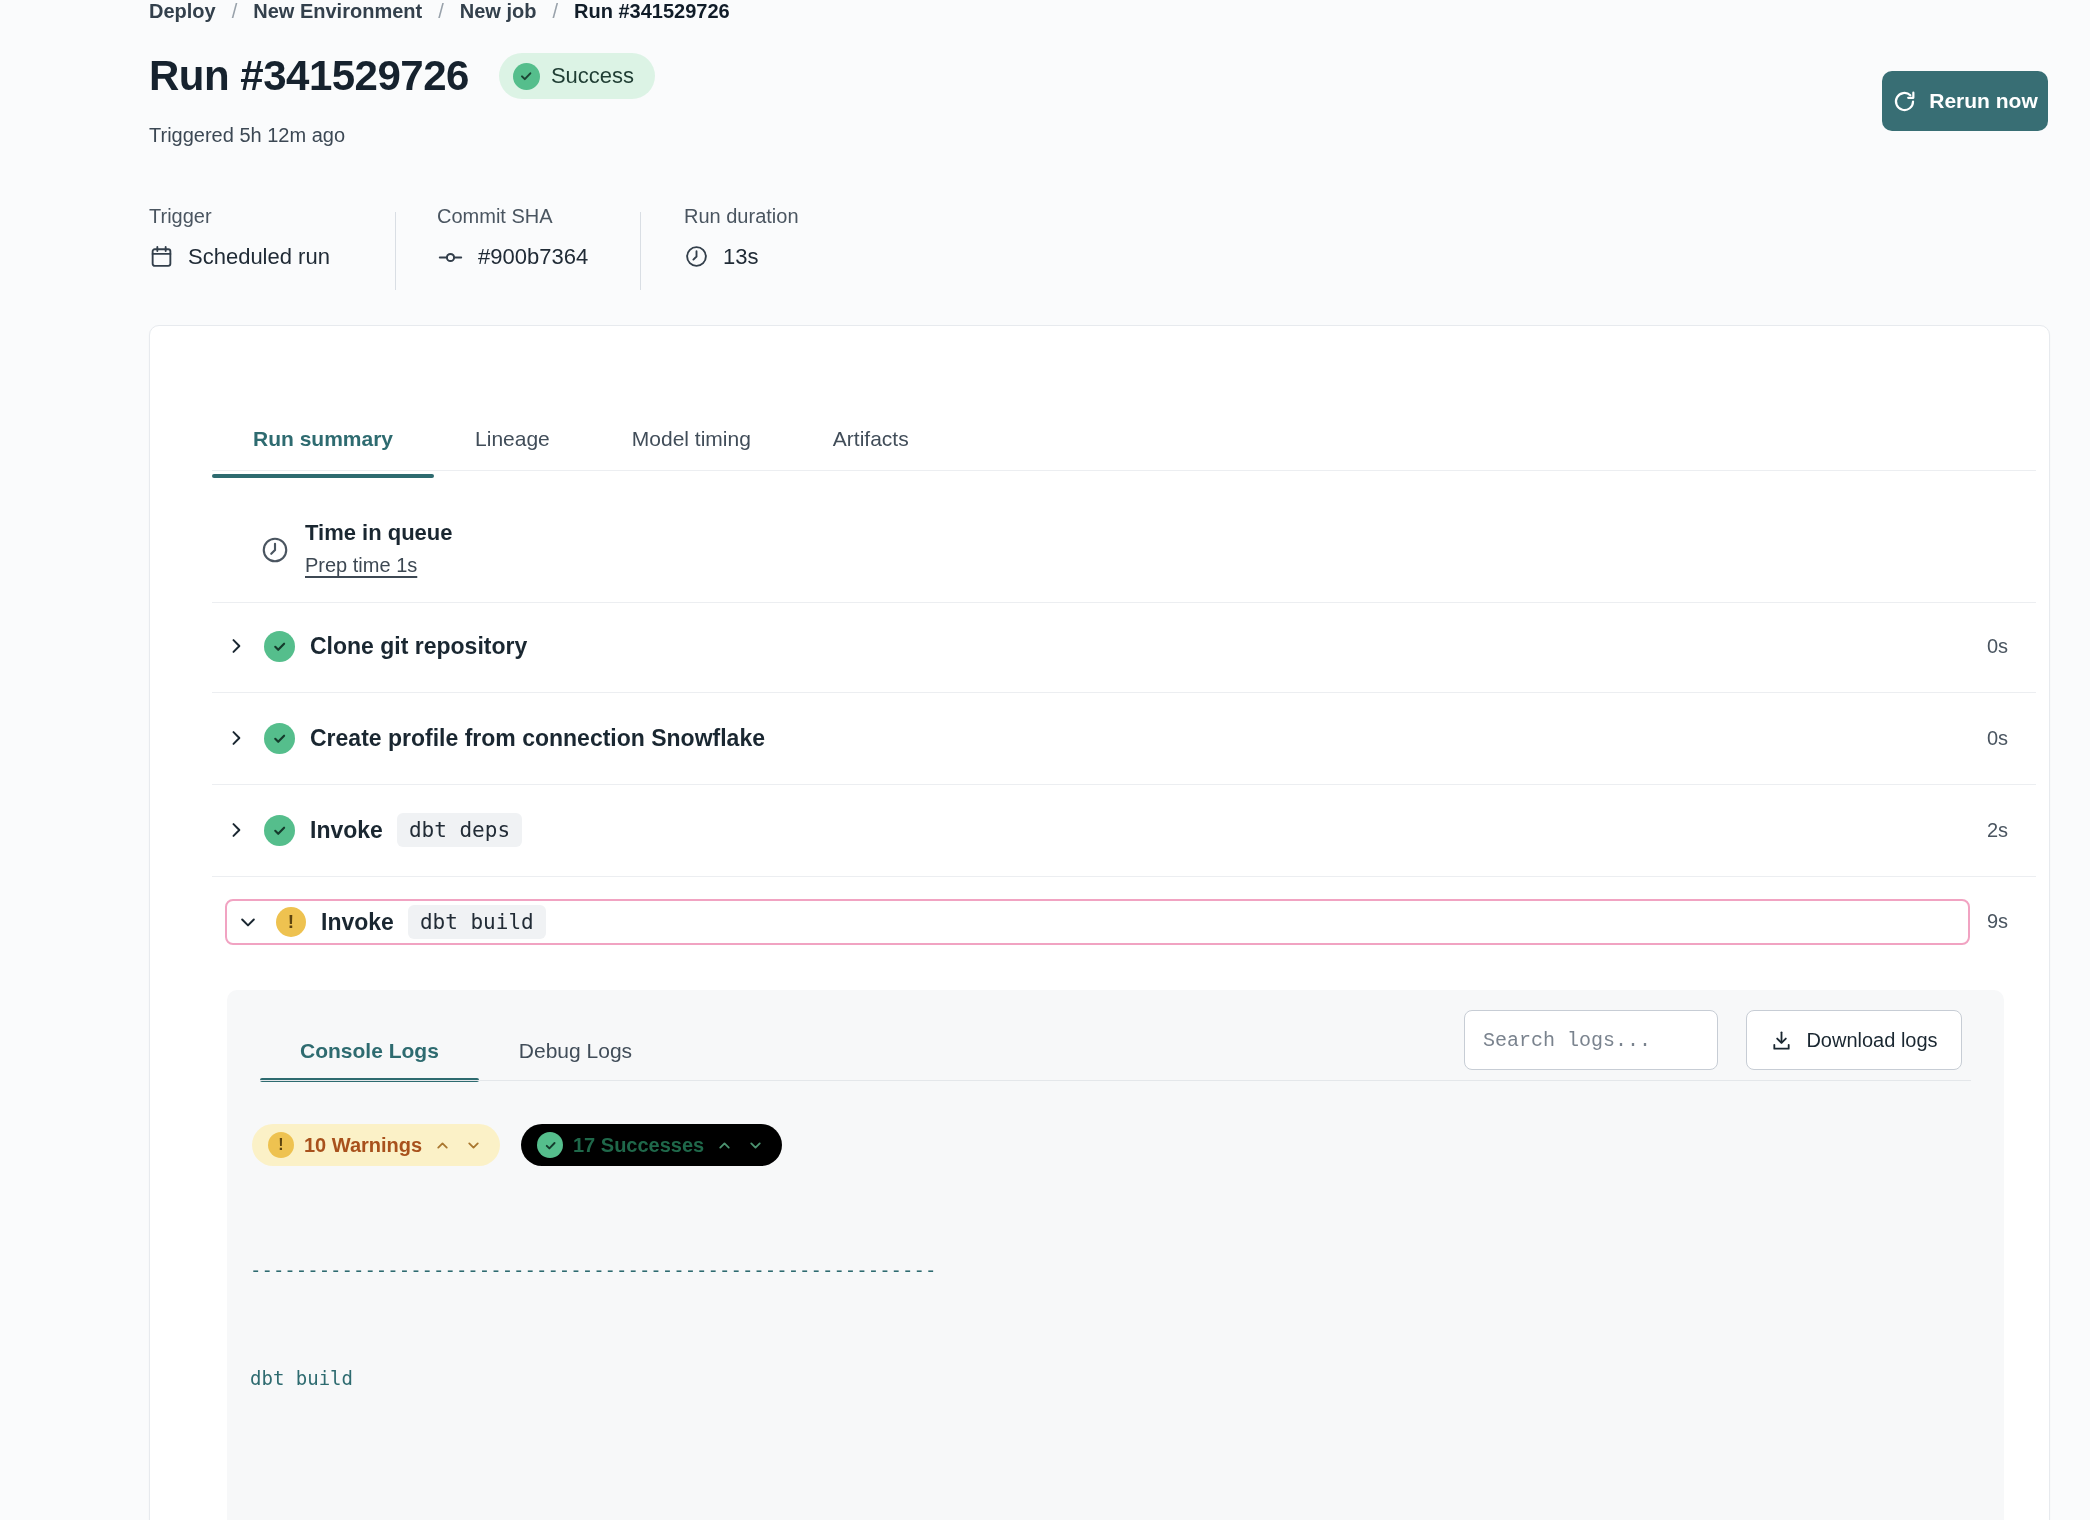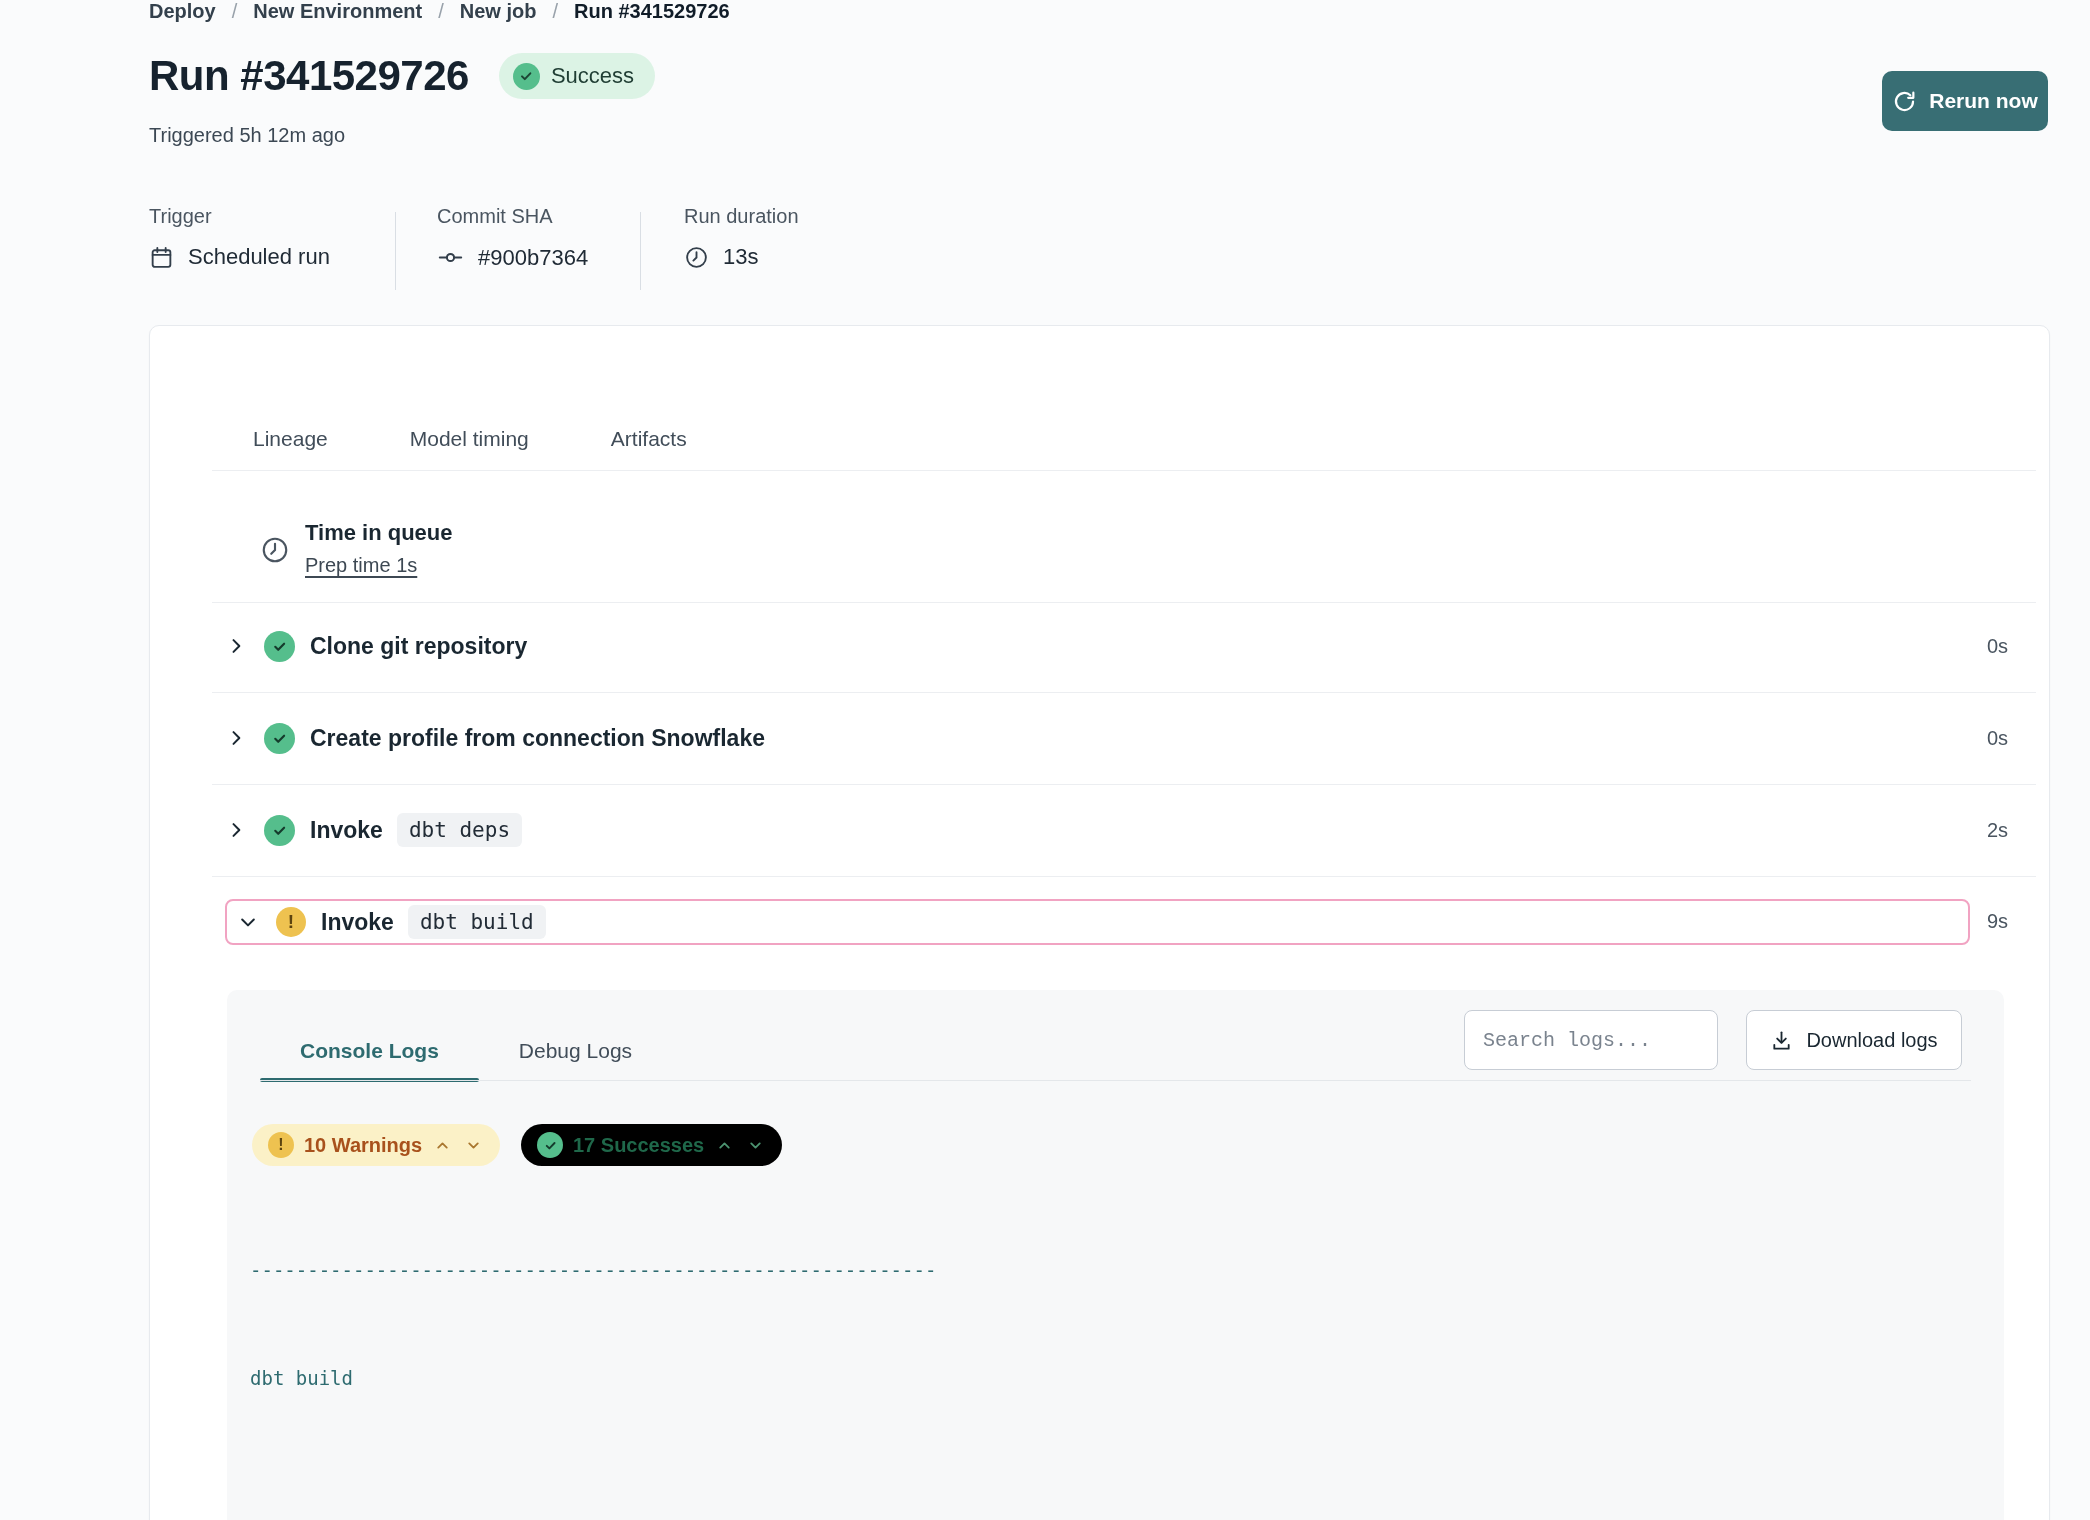--- a/index.html
+++ b/index.html
@@ -23,21 +23,21 @@
   .circ { border-radius:50%; display:inline-flex; align-items:center; justify-content:center; flex:0 0 auto; }
   .circ.green { background:#55BE8C; }
   .circ.amber { background:#EEC250; color:#5C430F; font-weight:700; }
   .triggered { position:absolute; left:149px; top:124px; font-size:20px; color:#3C4854; }
 
   .rerun-btn { position:absolute; left:1882px; top:71px; width:166px; height:60px; border:none; border-radius:10px; background:#386E74; color:#FFFFFF; font-family:inherit; font-size:21px; font-weight:600; display:flex; align-items:center; justify-content:center; gap:12px; cursor:pointer; }
 
   
   .meta-cell { position:absolute; top:205px; }
   .meta-label { font-size:20px; color:#4A5560; }
-  .meta-value { margin-top:16px; display:flex; align-items:center; gap:14px; font-size:22px; font-weight:500; color:#202B36; }
+  .meta-value { margin-top:16px; display:flex; gap:14px; font-size:22px; font-weight:500; color:#202B36; }
   .vdiv { position:absolute; top:212px; width:1px; height:78px; background:#D9DEE4; }
 
   
   .card { position:absolute; left:149px; top:325px; width:1901px; height:1220px; background:#FFFFFF; border:1px solid #E7EAEE; border-radius:10px; box-shadow:0 1px 2px rgba(16,24,40,.04); }
 
   
   .tabs { position:absolute; left:212px; top:410px; height:58px; display:flex; }
   .tab { padding:0 41px; display:flex; align-items:center; font-size:21px; color:#414D59; cursor:pointer; position:relative; }
   .tab.active { color:#2E6B70; font-weight:700; }
   .tab.active::after { content:""; position:absolute; left:0; right:0; bottom:-10px; height:4px; background:#2E6B70; border-radius:2px; }
@@ -157,20 +157,21 @@
           <path d="M12 7 v5 l-3 3"></path>
       </svg>
     </span>
     <span>13s</span>
   </div>
 </div>
 
 <div class="card"></div>
 
 <div class="tabs">
+  <div class="tab active">Run summary</div>
   <div class="tab">Lineage</div>
   <div class="tab">Model timing</div>
   <div class="tab">Artifacts</div>
 </div>
 <div class="tabs-divider"></div>
 
 <div class="queue-icon">
   <svg width="30" height="30" viewBox="0 0 24 24" fill="none" stroke="#4A5560" stroke-width="1.7" stroke-linecap="round">
     <circle cx="12" cy="12" r="9"></circle>
       <path d="M12 7 v5 l-3 3"></path>

